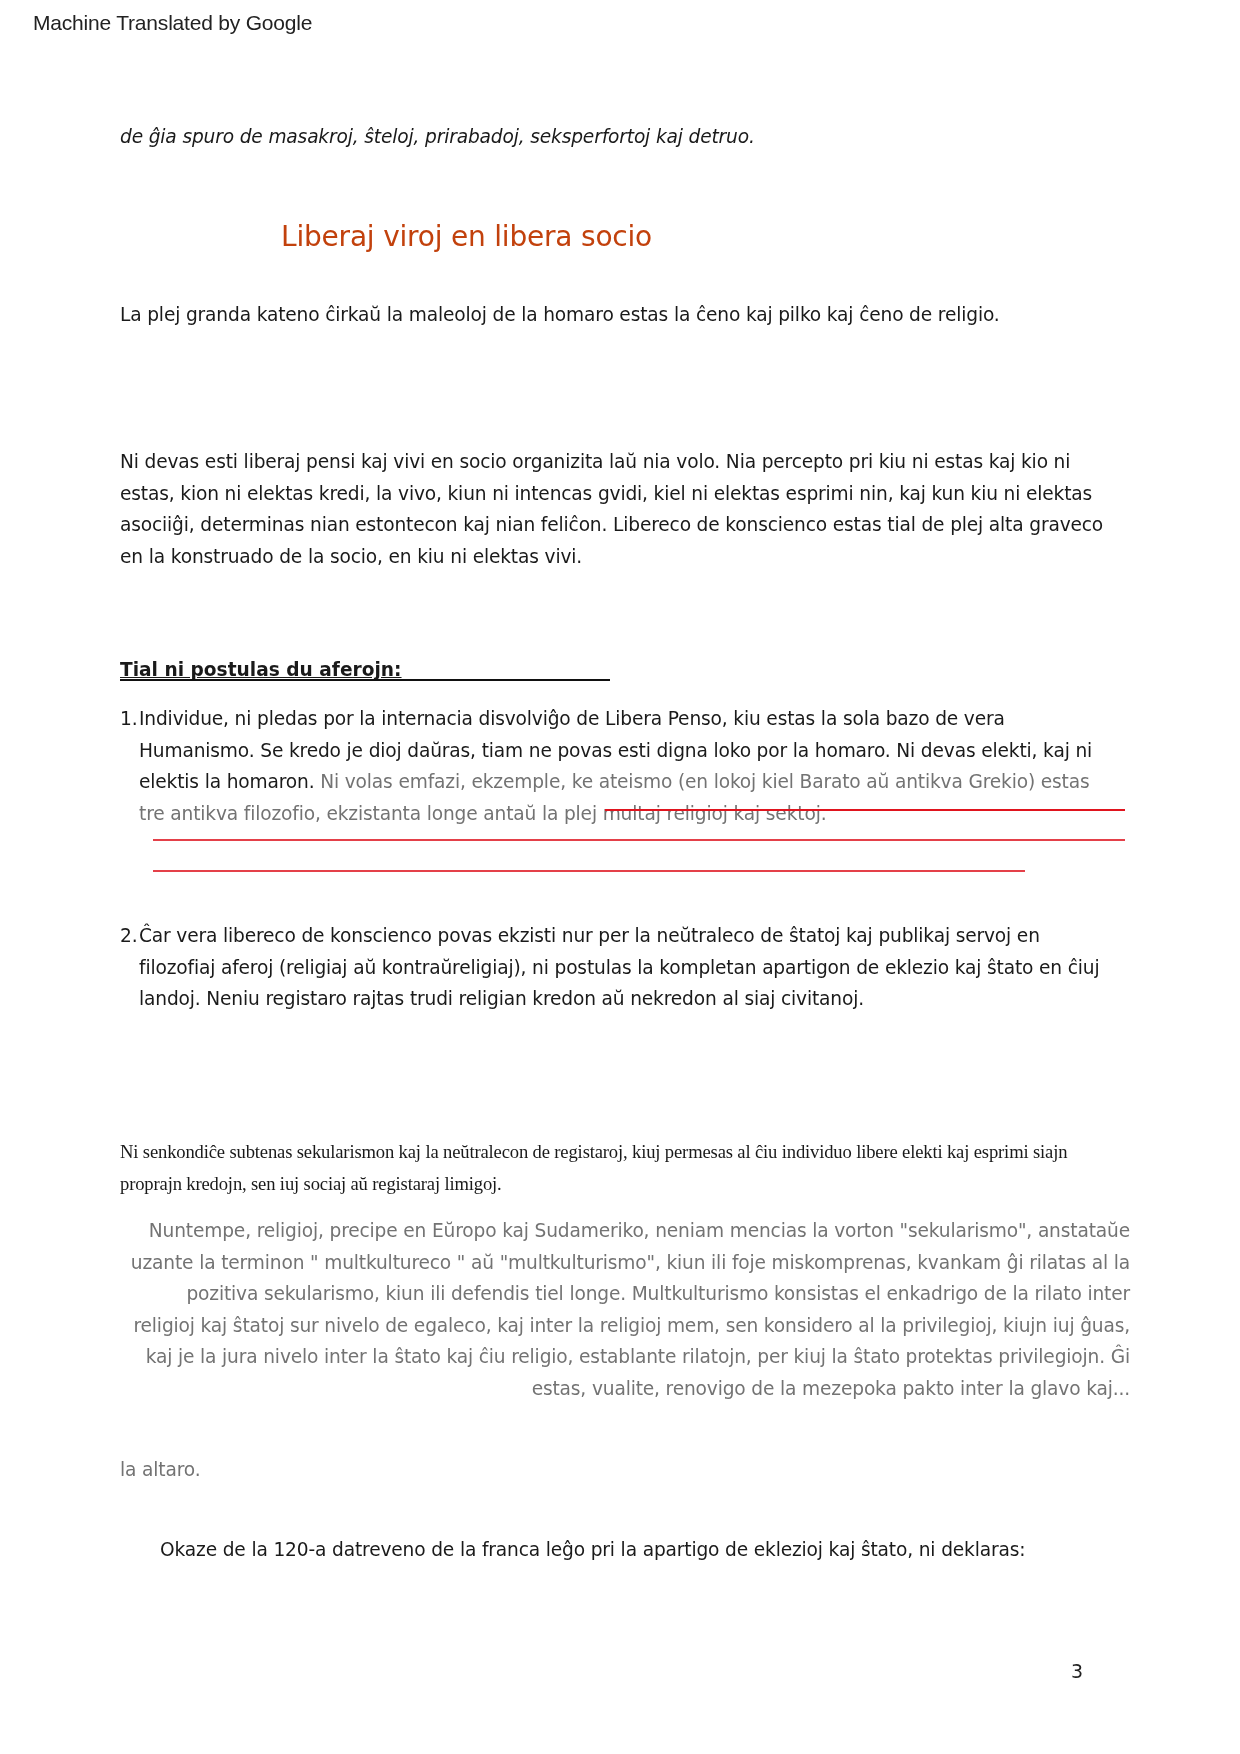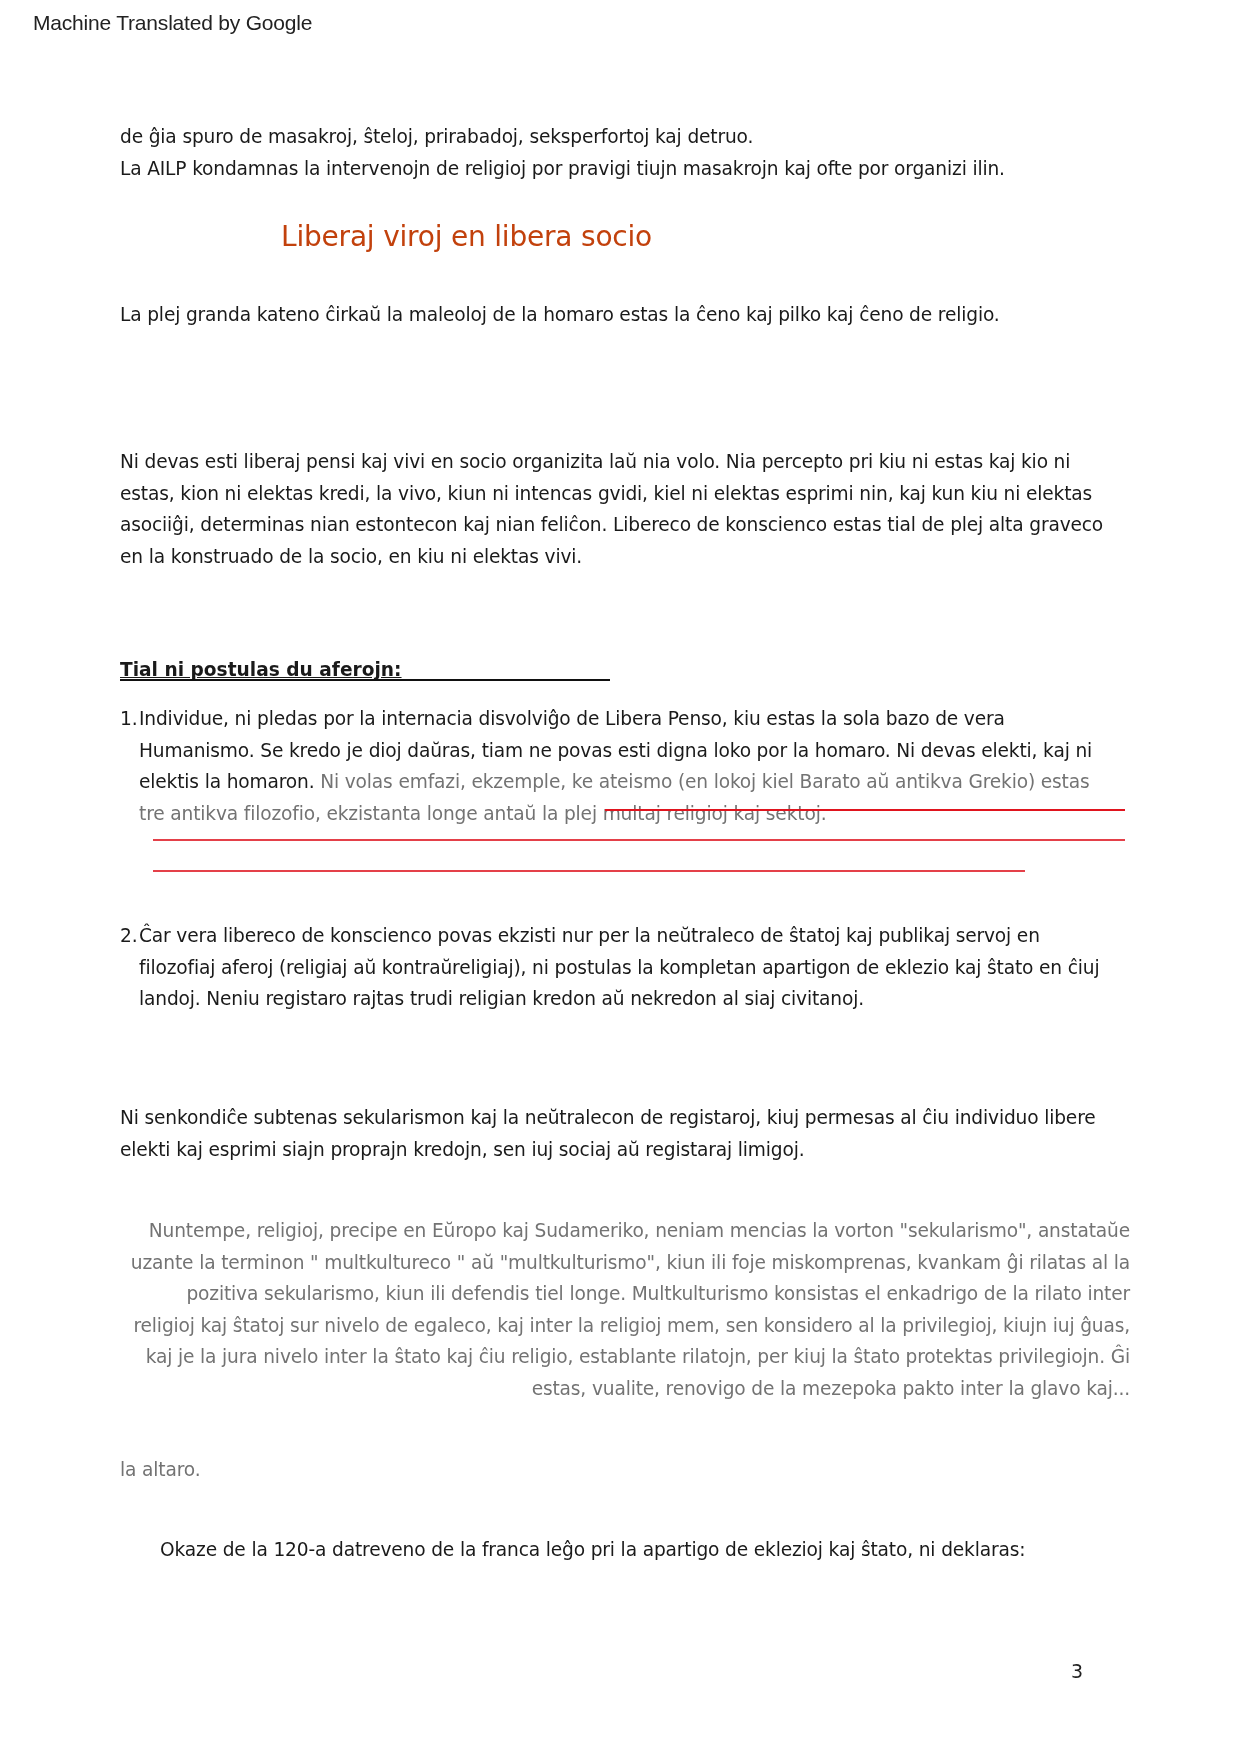--- a/index.html
+++ b/index.html
@@ -17,23 +17,22 @@
   .li { position: absolute; left: 120px; width: 1010px; font-size: 18.6px; line-height: 31.5px; letter-spacing: -0.15px; }
   .redline { position: absolute; height: 2px; background: #e44049; }
   .strike { position: absolute; height: 1.5px; background: #e0141e; }
   .pagenum { position: absolute; left: 1071px; top: 1660px; font-size: 19px; color: #222; }
 </style>
 </head>
 <body>
 
 <div class="header">Machine Translated by Google</div>
 
-<div class="abs" style="top:121px;">
+<div class="abs" style="top:121px;font-style:italic;">
   <p class="p">de ĝia spuro de masakroj, ŝteloj, prirabadoj, seksperfortoj kaj detruo.</p>
-  <p class="p">La AILP kondamnas la intervenojn de religioj por pravigi tiujn masakrojn kaj ofte por organizi ilin.</p>
 </div>
 
 <div class="title">Liberaj viroj en libera socio</div>
 
 <div class="abs" style="top:299px; width:1000px;">
   <p class="p">La plej granda kateno ĉirkaŭ la maleoloj de la homaro estas la ĉeno kaj pilko kaj ĉeno de religio.</p>
 </div>
 
 <div class="abs" style="top:446px; width:1010px;">
   <p class="p">Ni devas esti liberaj pensi kaj vivi en socio organizita laŭ nia volo. Nia percepto pri kiu ni estas kaj kio ni estas, kion ni elektas kredi, la vivo, kiun ni intencas gvidi, kiel ni elektas esprimi nin, kaj kun kiu ni elektas asociiĝi, determinas nian estontecon kaj nian feliĉon. Libereco de konscienco estas tial de plej alta graveco en la konstruado de la socio, en kiu ni elektas vivi.</p>
@@ -52,21 +51,21 @@
 <div class="redline" style="left:153px; top:839px; width:972px;"></div>
 <div class="redline" style="left:153px; top:870px; width:872px;"></div>
 
 <div class="li" style="top:920px;">
   <div style="padding-left:38px; position:relative;">
     <span style="position:absolute; left:0; top:0;">2.</span>
     <span style="position:relative; left:-19px;">Ĉar vera libereco de konscienco povas ekzisti nur per la neŭtraleco de ŝtatoj kaj publikaj servoj en filozofiaj aferoj (religiaj aŭ kontraŭreligiaj), ni postulas la kompletan apartigon de eklezio kaj ŝtato en ĉiuj landoj. Neniu registaro rajtas trudi religian kredon aŭ nekredon al siaj civitanoj.</span>
   </div>
 </div>
 
-<div class="abs" style="top:1102px; width:985px;">
+<div class="abs" style="top:1136px; width:985px;font-family:Liberation Serif, serif;">
   <p class="p">Ni senkondiĉe subtenas sekularismon kaj la neŭtralecon de registaroj, kiuj permesas al ĉiu individuo libere elekti kaj esprimi siajn proprajn kredojn, sen iuj sociaj aŭ registaraj limigoj.</p>
 </div>
 
 <div class="abs" style="top:1215px; width:1010px;text-align:right;">
   <p class="p red">Nuntempe, religioj, precipe en Eŭropo kaj Sudameriko, neniam mencias la vorton "sekularismo", anstataŭe uzante la terminon " multkultureco " aŭ "multkulturismo", kiun ili foje miskomprenas, kvankam ĝi rilatas al la pozitiva sekularismo, kiun ili defendis tiel longe. Multkulturismo konsistas el enkadrigo de la rilato inter religioj kaj ŝtatoj sur nivelo de egaleco, kaj inter la religioj mem, sen konsidero al la privilegioj, kiujn iuj ĝuas, kaj je la jura nivelo inter la ŝtato kaj ĉiu religio, establante rilatojn, per kiuj la ŝtato protektas privilegiojn. Ĝi estas, vualite, renovigo de la mezepoka pakto inter la glavo kaj...</p>
 </div>
 
 <div class="abs" style="top:1454px;">
   <p class="p red">la altaro.</p>
 </div>

